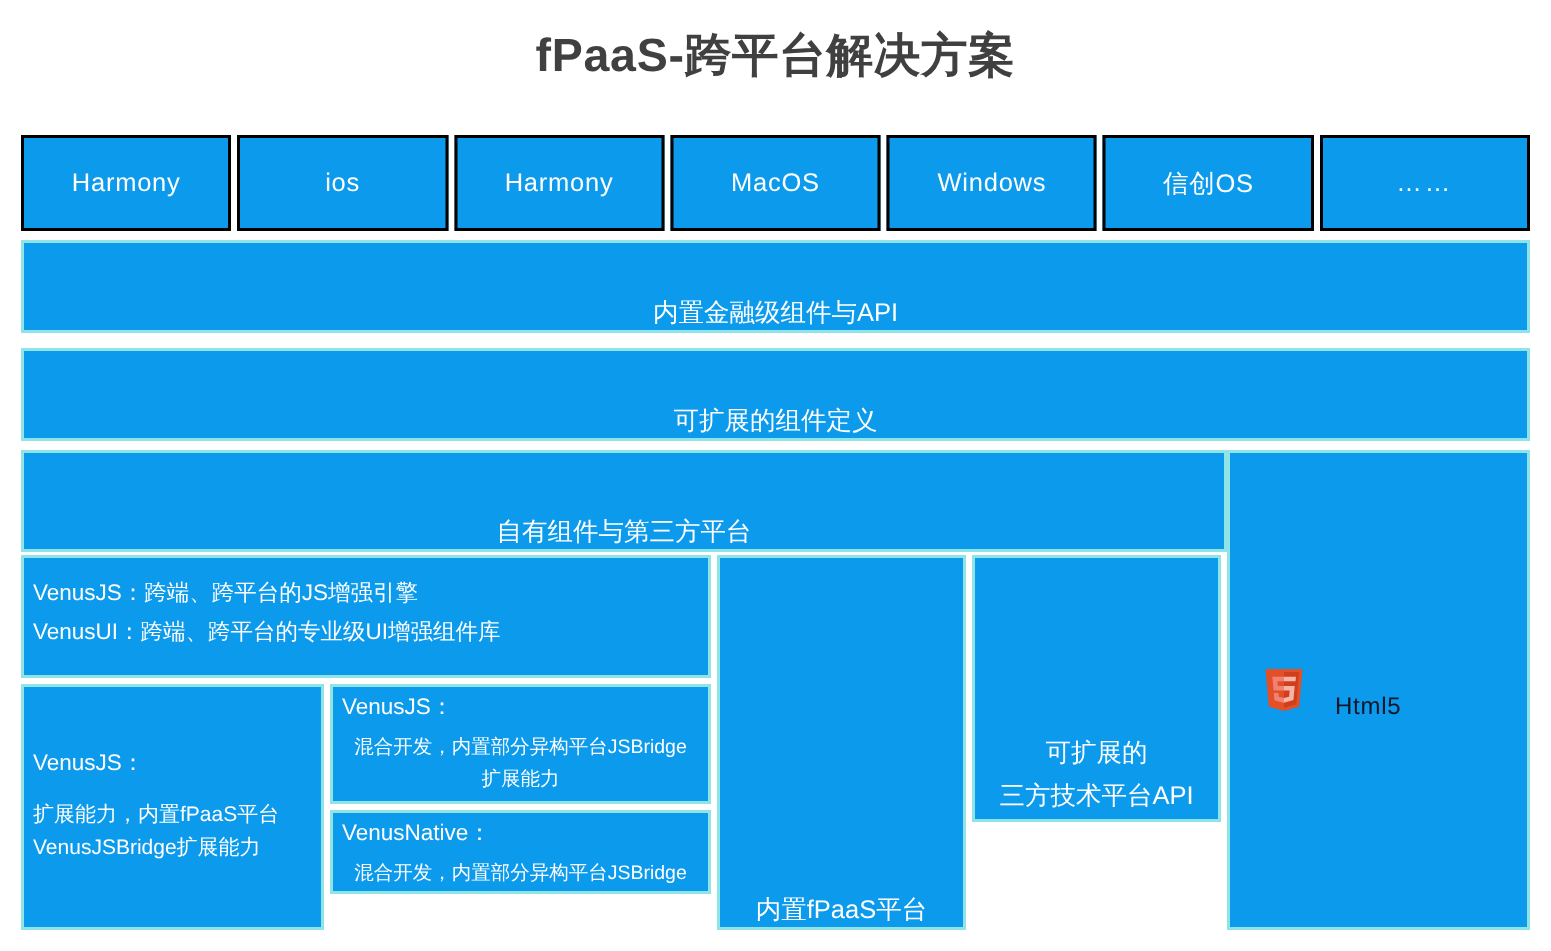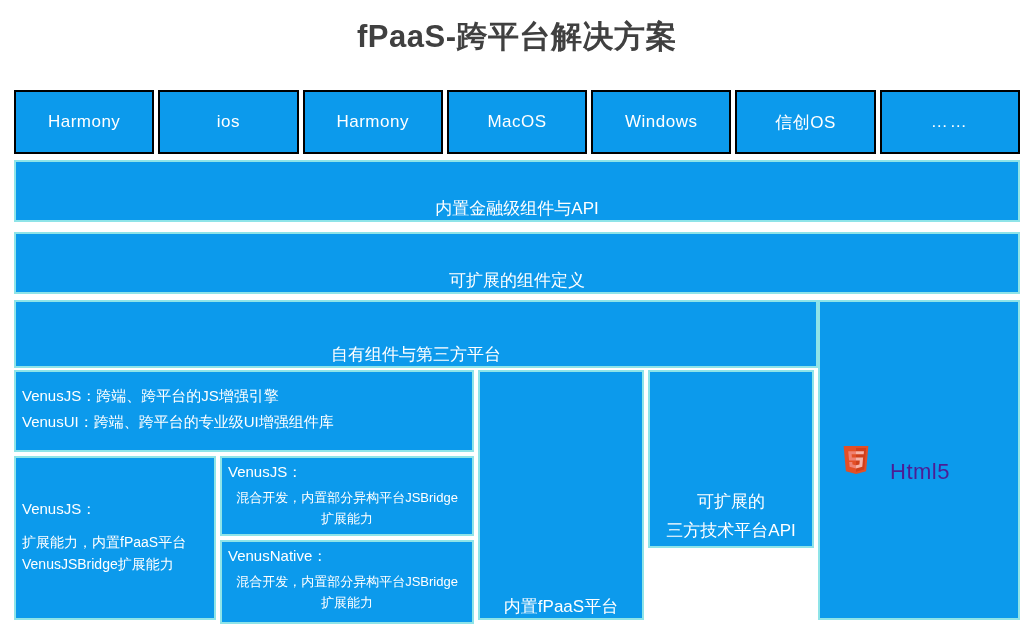--- a/index.html
+++ b/index.html
@@ -141,21 +141,21 @@
     line-height: 1.55;
   }
 
   
   .stack-cell {
     left: 220px;
     width: 254px;
     padding: 5px 6px 0 6px;
   }
   #stack-venusjs     { top: 456px; height: 80px; }
-  #stack-venusnative { top: 540px; height: 84px; }
+  #stack-venusnative { top: 540px; height: 56px; }
   .stack-cell .head {
     font-size: 15px;
     color: #ffffff;
     line-height: 1.25;
     margin-bottom: 5px;
   }
   .stack-cell .body {
     font-size: 13px;
     color: #ffffff;
     line-height: 1.65;
@@ -191,22 +191,22 @@
     padding-left: 22px;
   }
   #panel-html5 .h5-logo {
     width: 28px;
     height: 32px;
     margin-right: 20px;
     flex: 0 0 auto;
     display: block;
   }
   #panel-html5 .h5-label {
-    font-size: 22px;
-    color: #4c1d95;
+    font-size: 16px;
+    color: #0f172a;
     letter-spacing: 0.5px;
     margin-top: 24px;
   }
 </style>
 </head>
 <body>
 
 <div class="canvas">
 
   <div class="title">fPaaS-跨平台解决方案</div>

